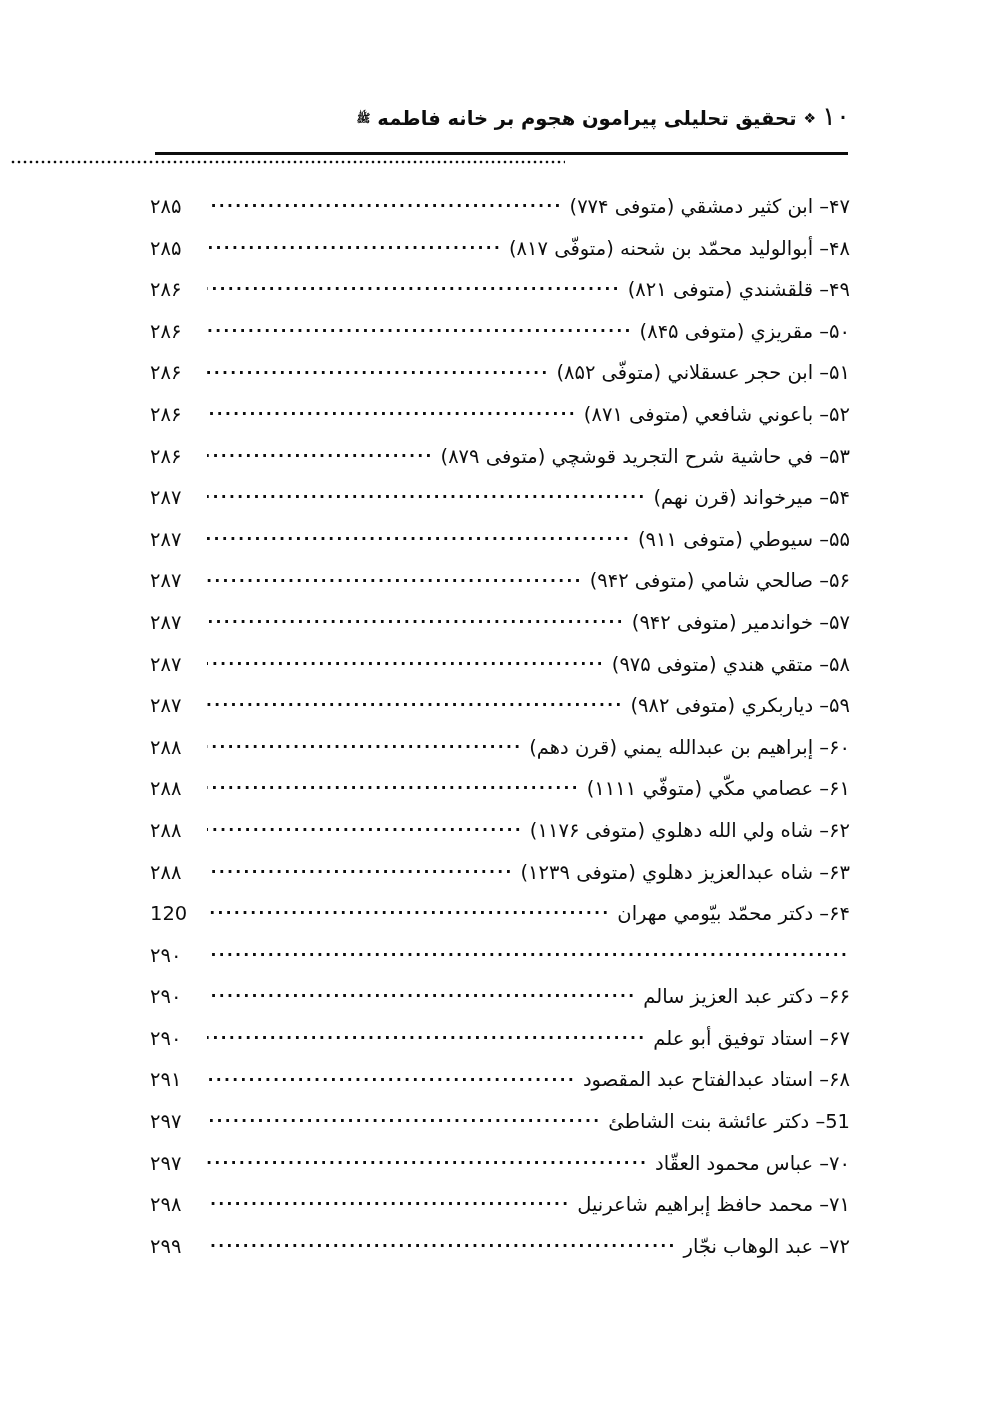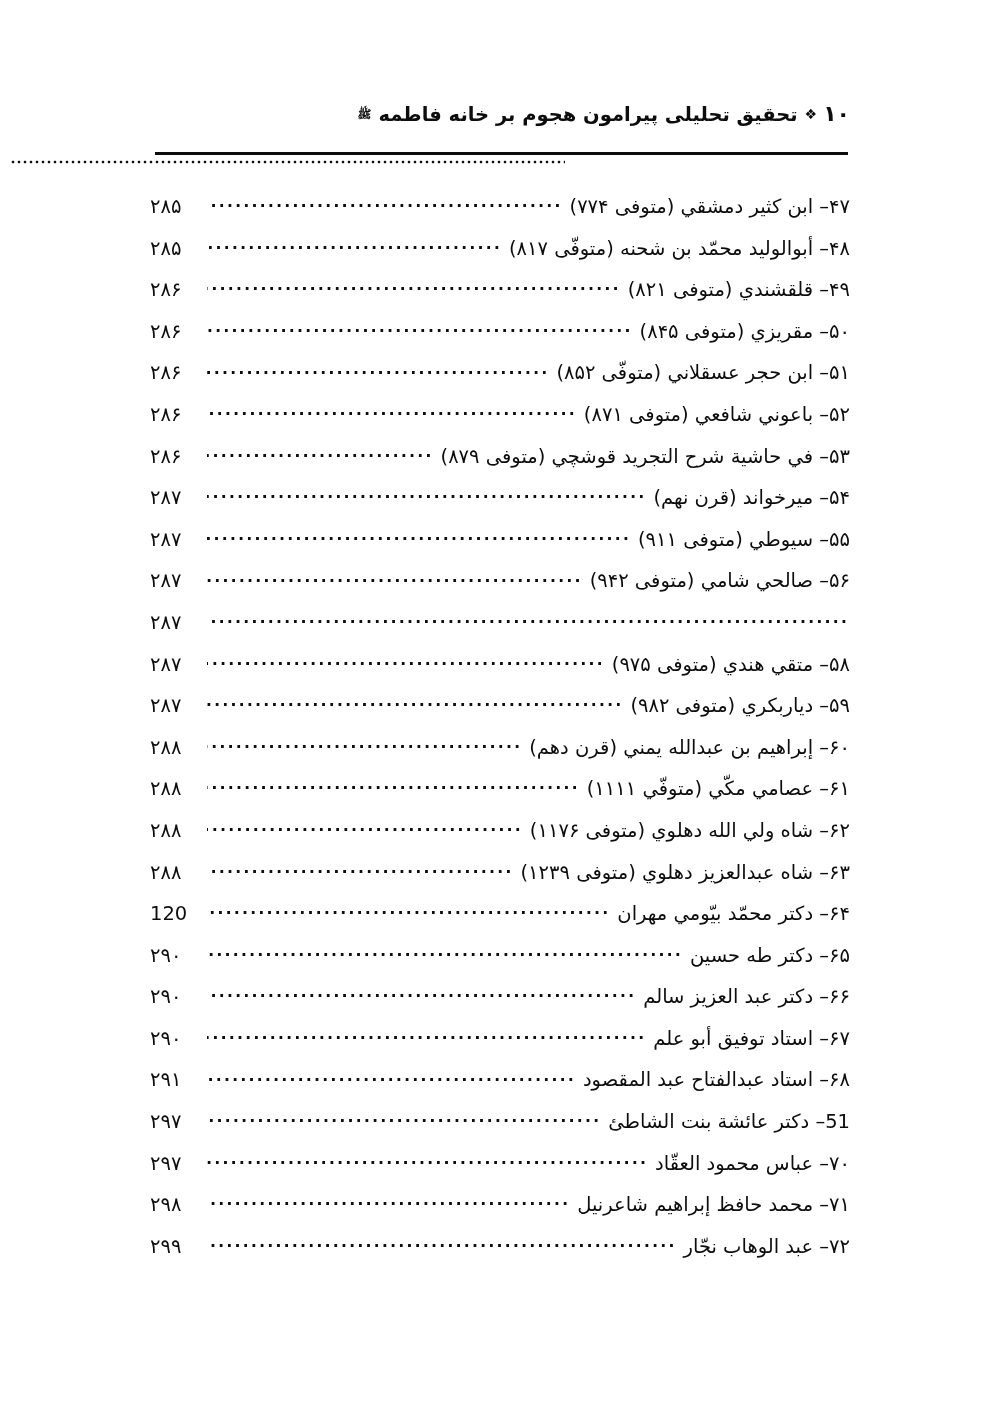--- a/index.html
+++ b/index.html
@@ -42,22 +42,22 @@
     gap: 7px;
     font-size: 19.5px;
     line-height: 1.25;
     white-space: nowrap;
     padding-right: 10px;
     font-weight: 600;
     letter-spacing: 0;
   }
 
   .running-head .folio {
-    font-size: 22px;
-    font-weight: 700;
+    font-size: 26px;
+    font-weight: 400;
   }
 
   .running-head .fleuron {
     font-size: 14px;
     position: relative;
     top: -2px;
     letter-spacing: -1px;
   }
 
   .running-head .head-title {
@@ -222,20 +222,21 @@
       <span class="toc-page">۲۸۷</span>
     </div>
 
     <div class="toc-row">
       <span class="toc-label">۵۶– صالحي شامي (متوفی ۹۴۲)</span>
       <span class="toc-leader"></span>
       <span class="toc-page">۲۸۷</span>
     </div>
 
     <div class="toc-row">
+      <span class="toc-label">۵۷– خواندمیر (متوفی ۹۴۲)</span>
       <span class="toc-leader"></span>
       <span class="toc-page">۲۸۷</span>
     </div>
 
     <div class="toc-row">
       <span class="toc-label">۵۸– متقي هندي (متوفی ۹۷۵)</span>
       <span class="toc-leader"></span>
       <span class="toc-page">۲۸۷</span>
     </div>
 
@@ -269,21 +270,20 @@
       <span class="toc-page">۲۸۸</span>
     </div>
 
     <div class="toc-row">
       <span class="toc-label">۶۴– دکتر محمّد بیّومي مهران</span>
       <span class="toc-leader"></span>
       <span class="toc-page">120</span>
     </div>
 
     <div class="toc-row">
-      <span class="toc-label">۶۵– دکتر طه حسین</span>
       <span class="toc-leader"></span>
       <span class="toc-page">۲۹۰</span>
     </div>
 
     <div class="toc-row">
       <span class="toc-label">۶۶– دکتر عبد العزیز سالم</span>
       <span class="toc-leader"></span>
       <span class="toc-page">۲۹۰</span>
     </div>
 

